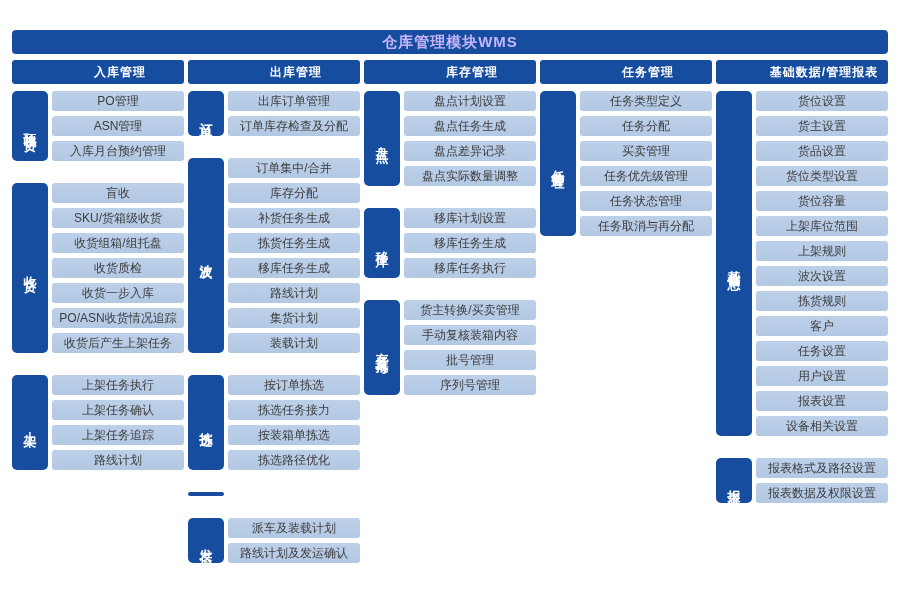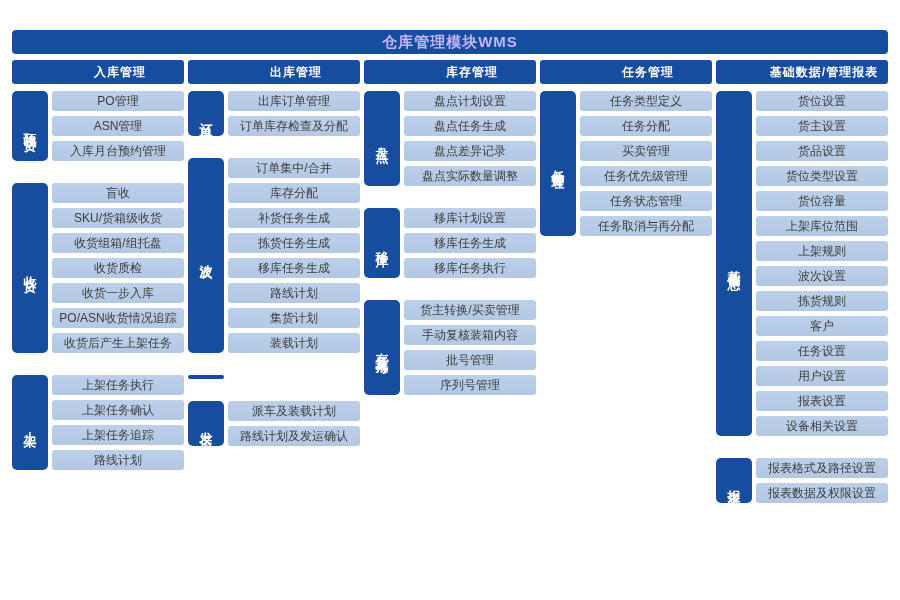--- a/index.html
+++ b/index.html
@@ -136,20 +136,29 @@
             <div class="v-label">波次</div>
             <div class="items">
               <div class="item">订单集中/合并</div>
               <div class="item">库存分配</div>
               <div class="item">补货任务生成</div>
               <div class="item">拣货任务生成</div>
               <div class="item">移库任务生成</div>
               <div class="item">路线计划</div>
               <div class="item">集货计划</div>
               <div class="item">装载计划</div>
+            </div>
+          </div>
+          <div class="section">
+            <div class="v-label">拣选</div>
+            <div class="items">
+              <div class="item">按订单拣选</div>
+              <div class="item">拣选任务接力</div>
+              <div class="item">按装箱单拣选</div>
+              <div class="item">拣选路径优化</div>
             </div>
           </div>
           <div class="section">
             <div class="v-label">包装</div>
           </div>
           <div class="section">
             <div class="v-label">发运</div>
             <div class="items">
               <div class="item">派车及装载计划</div>
               <div class="item">路线计划及发运确认</div>

